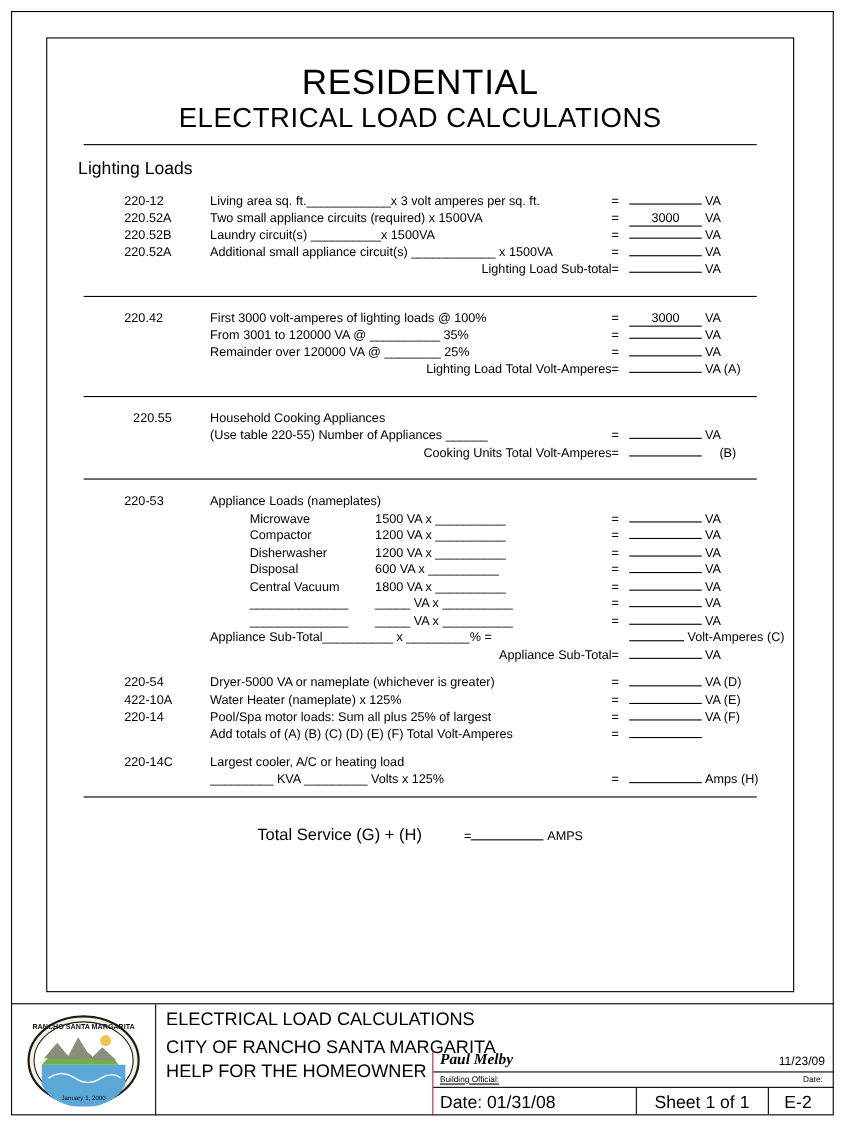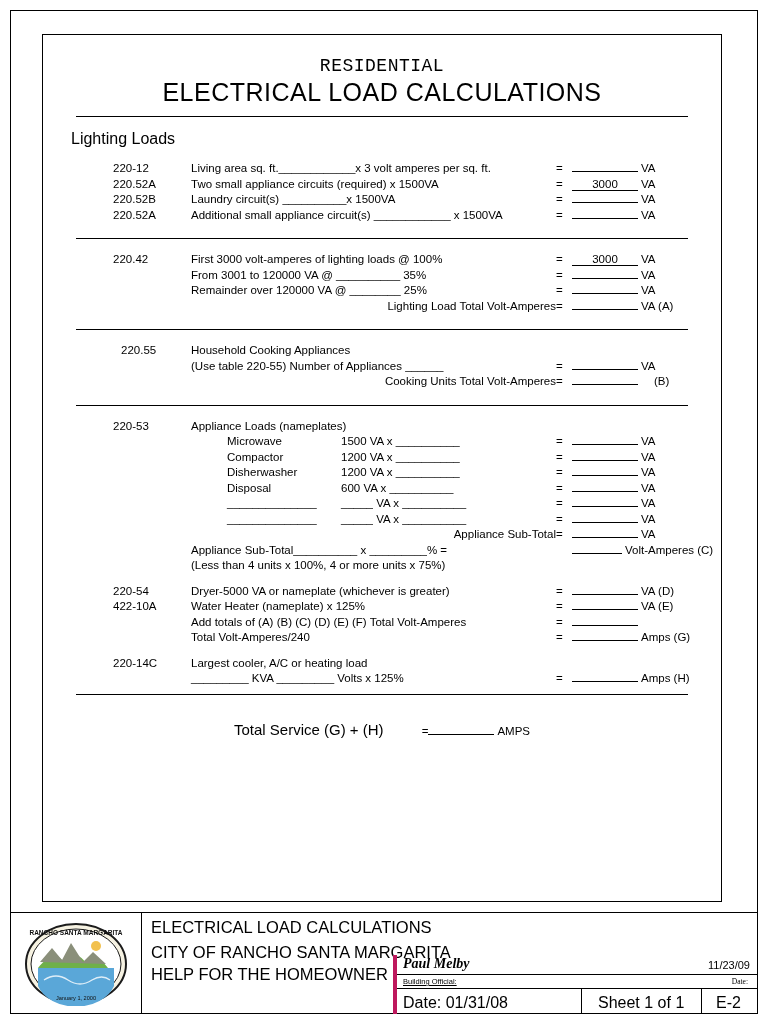--- a/index.html
+++ b/index.html
@@ -28,24 +28,23 @@
     width: 680px; height: 868px;
     border: 1px solid #000;
     background: #fff;
   }
   
   .title-wrap {
     text-align: center;
     padding-top: 22px;
   }
   .title1 {
-    font-size: 18px;
+    font-size: 32px;
     letter-spacing: 0.5px;
     line-height: 1.1;
-    font-family: Liberation Mono, monospace;
   }
   .title2 {
     font-size: 25px;
     letter-spacing: 0.5px;
     line-height: 1.25;
   }
   .title-rule {
     margin: 8px auto 0 auto;
     width: 612px;
     border-bottom: 1px solid #000;
@@ -114,21 +113,21 @@
     width: 615px; height: 101px;
   }
   .foot-titles {
     position: absolute; left: 8px; top: 4px;
     font-size: 16.5px; line-height: 1.32;
   }
   .foot-titles .l1 { margin-bottom: 3px; }
   .stamp {
     position: absolute; right: 0; top: 42px;
     width: 365px; height: 59px;
-    border-left: 4px solid #be185d;
+    border-left: 1px solid #be185d;
   }
   .stamp-row1 {
     position: relative; height: 20px;
     border-bottom: 1px solid #000;
   }
   .stamp-name {
     position: absolute; left: 6px; top: 1px;
     font-family: "Liberation Serif", serif;
     font-style: italic; font-weight: bold;
     font-size: 14px;
@@ -136,21 +135,21 @@
   .stamp-date {
     position: absolute; right: 8px; top: 4px;
     font-size: 11px;
   }
   .stamp-row2 {
     position: relative; height: 14px;
     border-bottom: 1px solid #000;
     font-size: 7.5px;
   }
   .stamp-row2 .official { position: absolute; left: 6px; top: 2px; text-decoration: underline; }
-  .stamp-row2 .dlabel { position: absolute; right: 10px; top: 2px; font-family: Liberation Serif, serif; }
+  .stamp-row2 .dlabel { position: absolute; right: 10px; top: 2px; }
   .stamp-row3 {
     position: relative; height: 24px;
     display: flex;
     font-size: 16px;
   }
   .stamp-row3 .c1 {
     width: 185px; border-right: 1px solid #000;
     padding: 5px 0 0 6px; white-space: nowrap;
   }
   .stamp-row3 .c2 {
@@ -201,20 +200,28 @@
           <td class="code">220.52B</td>
           <td class="desc">Laundry circuit(s) __________x 1500VA</td>
           <td class="eq">=</td>
           <td class="val">
             <span class="val-blank"></span><span class="va">VA</span>
           </td>
         </tr>
         <tr class="r">
           <td class="code">220.52A</td>
           <td class="desc">Additional small appliance circuit(s) ____________ x 1500VA</td>
+          <td class="eq">=</td>
+          <td class="val">
+            <span class="val-blank"></span><span class="va">VA</span>
+          </td>
+        </tr>
+        <tr class="r">
+          <td class="code"></td>
+          <td class="desc totline">Lighting Load Sub-total</td>
           <td class="eq">=</td>
           <td class="val">
             <span class="val-blank"></span><span class="va">VA</span>
           </td>
         </tr>
       </tbody>
         </table>
       <div class="spacer14"></div>
       <div class="rule"></div>
     </div>
@@ -340,59 +347,63 @@
             <span class="indent2" style="display:inline-block;width:150px">Disposal</span><span>600 VA x __________</span>
           </td>
           <td class="eq">=</td>
           <td class="val">
             <span class="val-blank"></span><span class="va">VA</span>
           </td>
         </tr>
         <tr class="r">
           <td class="code"></td>
           <td class="desc">
+            <span class="indent2" style="display:inline-block;width:150px">Central Vacuum</span><span>1800 VA x __________</span>
+          </td>
+          <td class="eq">=</td>
+          <td class="val">
+            <span class="val-blank"></span><span class="va">VA</span>
+          </td>
+        </tr>
+        <tr class="r">
+          <td class="code"></td>
+          <td class="desc">
             <span class="indent2" style="display:inline-block;width:150px">______________</span><span>_____ VA x __________</span>
           </td>
           <td class="eq">=</td>
           <td class="val">
             <span class="val-blank"></span><span class="va">VA</span>
           </td>
         </tr>
         <tr class="r">
           <td class="code"></td>
           <td class="desc">
             <span class="indent2" style="display:inline-block;width:150px">______________</span><span>_____ VA x __________</span>
           </td>
           <td class="eq">=</td>
           <td class="val">
             <span class="val-blank"></span><span class="va">VA</span>
           </td>
         </tr>
 
-        <tr class="r">
-          <td class="code"></td>
-          <td class="desc totline">Appliance Sub-Total</td>
-          <td class="eq">=</td>
-          <td class="val">
-            <span class="val-blank"></span><span class="va">VA</span>
-          </td>
-        </tr>
         <tr class="r">
           <td class="code"></td>
           <td class="desc">Appliance Sub-Total__________ x _________% =</td>
           <td class="eq"></td>
           <td class="val">
             <span class="val-blank sm"></span><span class="va">Volt-Amperes   (C)</span>
           </td>
         </tr>
         <tr class="r">
           <td class="code"></td>
-          <td class="desc">(Less than 4 units x 100%, 4 or more units x 75%)</td>
-          <td class="eq"></td>
-          <td class="val"></td>
+          <td class="desc totline">Appliance Sub-Total</td>
+          <td class="eq">=</td>
+          <td class="val">
+            <span class="val-blank"></span><span class="va">VA</span>
+          </td>
         </tr>
       </tbody>
         </table>
 
       <div class="spacer10"></div>
 
       <table class="rows">
         <tbody>
             <tr class="r">
           <td class="code">220-54</td>
@@ -404,33 +415,33 @@
         </tr>
         <tr class="r">
           <td class="code">422-10A</td>
           <td class="desc">Water Heater (nameplate) x 125%</td>
           <td class="eq">=</td>
           <td class="val">
             <span class="val-blank"></span><span class="va">VA (E)</span>
           </td>
         </tr>
         <tr class="r">
+          <td class="code">220-14</td>
+          <td class="desc">Pool/Spa motor loads: Sum all plus 25% of largest</td>
+          <td class="eq">=</td>
+          <td class="val">
+            <span class="val-blank"></span><span class="va">VA (F)</span>
+          </td>
+        </tr>
+        <tr class="r">
           <td class="code"></td>
           <td class="desc">Add totals of (A) (B) (C) (D) (E) (F) Total Volt-Amperes</td>
           <td class="eq">=</td>
           <td class="val">
             <span class="val-blank"></span>
-          </td>
-        </tr>
-        <tr class="r">
-          <td class="code"></td>
-          <td class="desc">Total Volt-Amperes/240</td>
-          <td class="eq">=</td>
-          <td class="val">
-            <span class="val-blank"></span><span class="va">Amps (G)</span>
           </td>
         </tr>
       </tbody>
         </table>
 
       <div class="spacer10"></div>
 
       <table class="rows">
         <tbody>
             <tr class="r">

